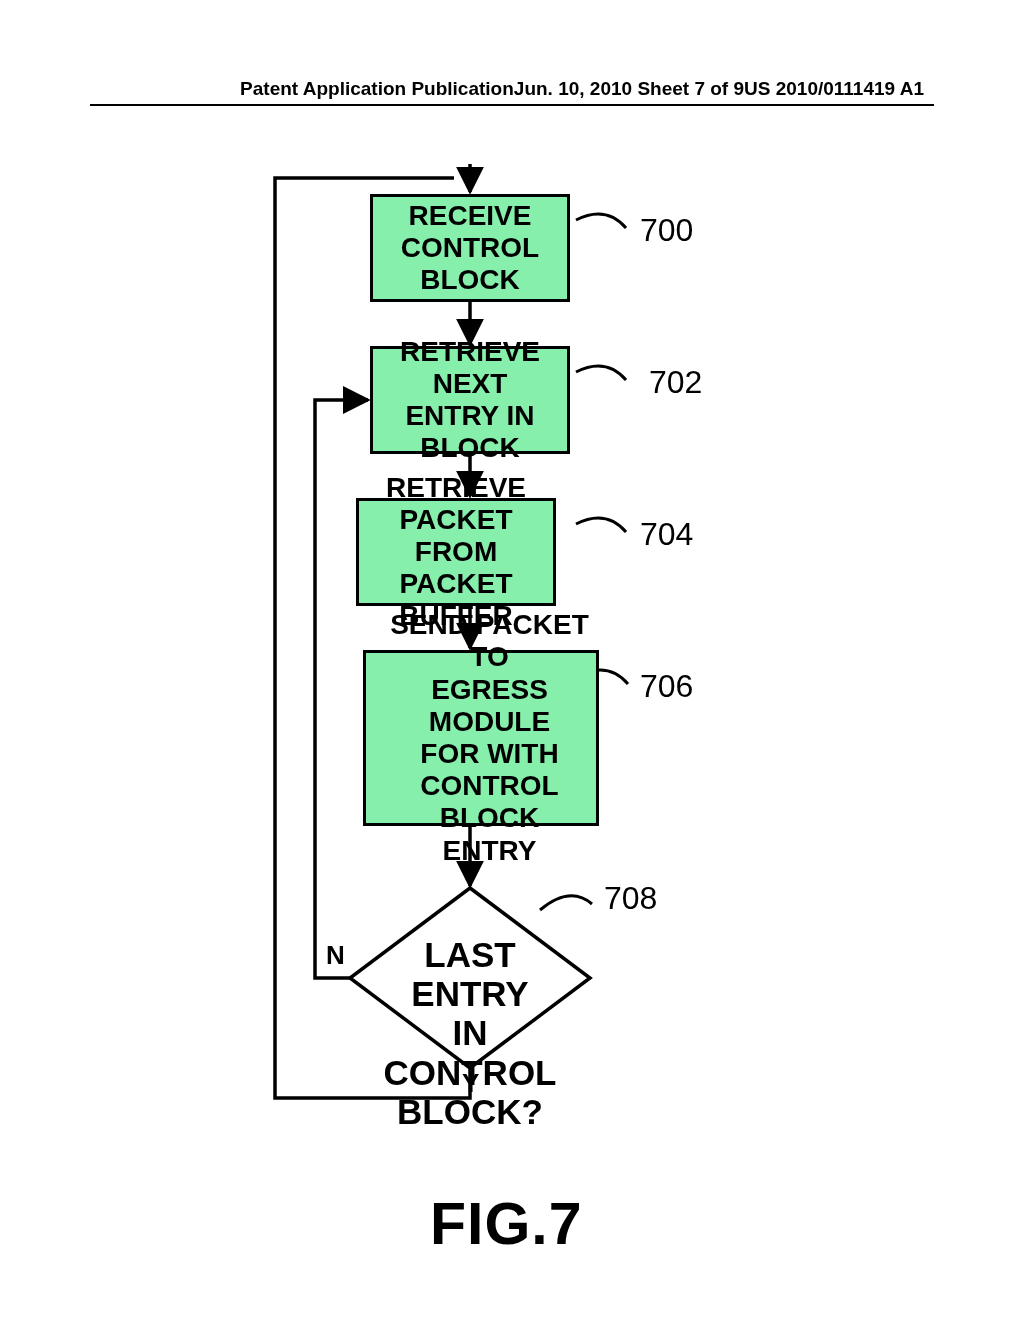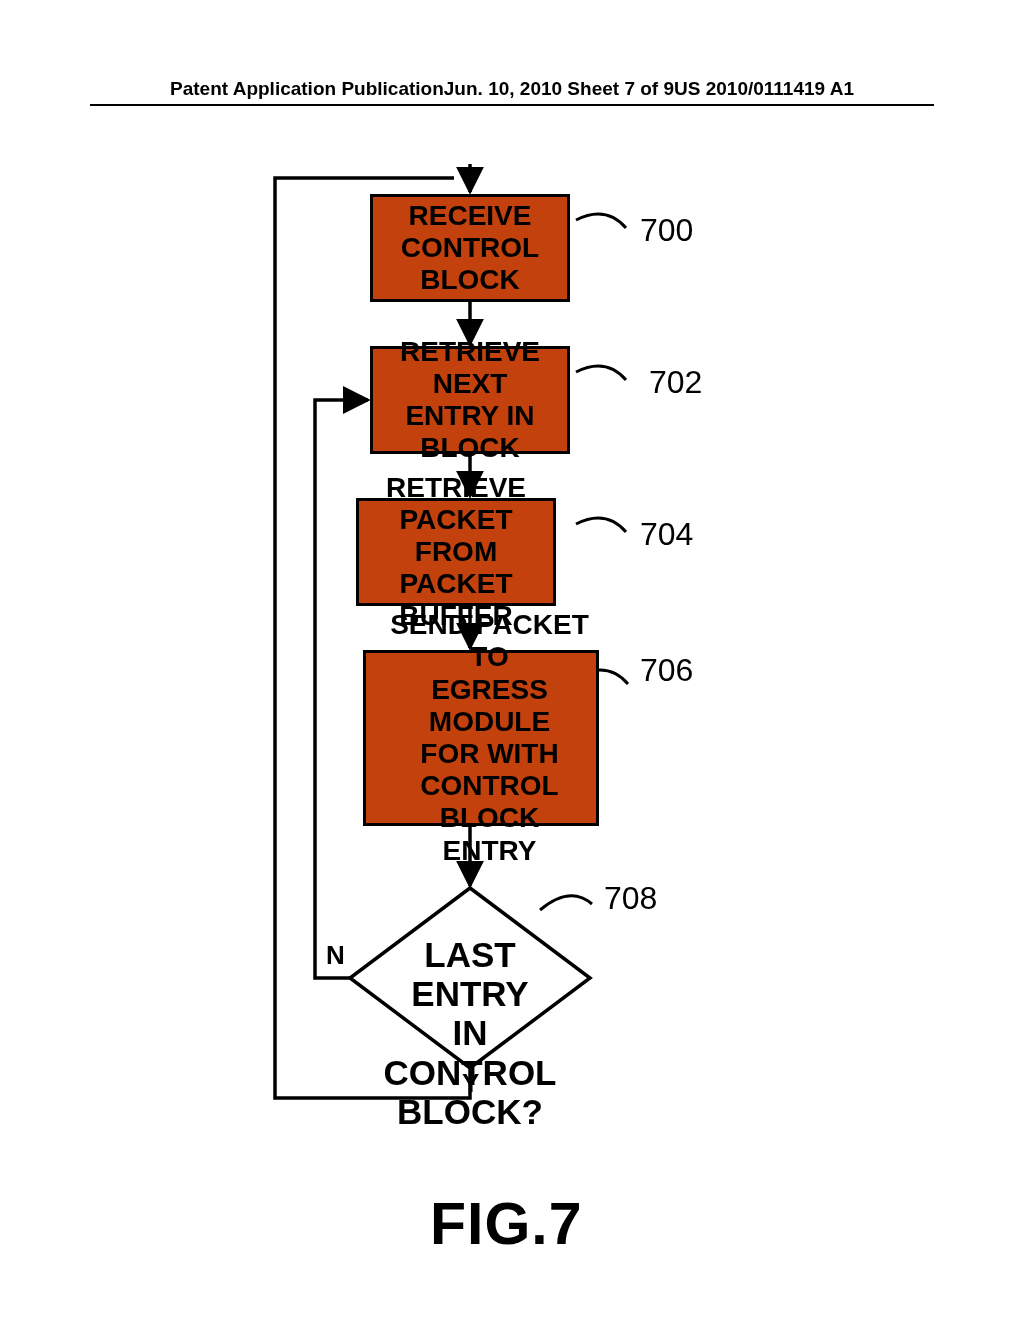--- a/index.html
+++ b/index.html
@@ -10,42 +10,42 @@
     font-family: Arial, Helvetica, sans-serif;
     position: relative;
   }
   .header {
     position: absolute;
     top: 78px;
     left: 0;
     width: 1024px;
     padding: 0 100px;
     display: flex;
-    justify-content: center;
+    justify-content: flex-end;
     font-size: 19px;
     font-weight: bold;
   }
   .header-rule {
     position: absolute;
     top: 104px;
     left: 90px;
     width: 844px;
     border-top: 2px solid #000;
   }
   .canvas {
     position: absolute;
     top: 150px;
     left: 0;
     width: 1024px;
     height: 1000px;
   }
   .box {
     position: absolute;
     border: 3.5px solid #000;
-    background: #c2410c;
+    background: #86efac;
     text-align: center;
     font-size: 28px;
     font-weight: 700;
     line-height: 1.15;
     display: flex;
     align-items: center;
     justify-content: center;
     padding: 6px 4px;
     font-family: Arial, sans-serif;
     font-stretch: condensed;
@@ -144,21 +144,21 @@
 
   <div class="diamond-text" style="left:380px; top:785px;">
     <span style="white-space:pre-line;">LAST ENTRY
 IN CONTROL
 BLOCK?</span>
   </div>
 
   <div class="label" style="left:640px; top:62px;">700</div>
   <div class="label" style="left:640px; top:214px;margin-left:9px;">702</div>
   <div class="label" style="left:640px; top:366px;">704</div>
-  <div class="label" style="left:640px; top:502px;">706</div>
+  <div class="label" style="left:640px; top:518px;">706</div>
   <div class="label" style="left:604px; top:730px;">708</div>
 
   <div class="yn" style="left:326px; top:790px;">N</div>
   <div class="yn" style="left:462px; top:918px;">Y</div>
 
 </div>
 
 <div class="fig" style="left:430px; top:1190px;">FIG.7</div>
 
 </body></html>

